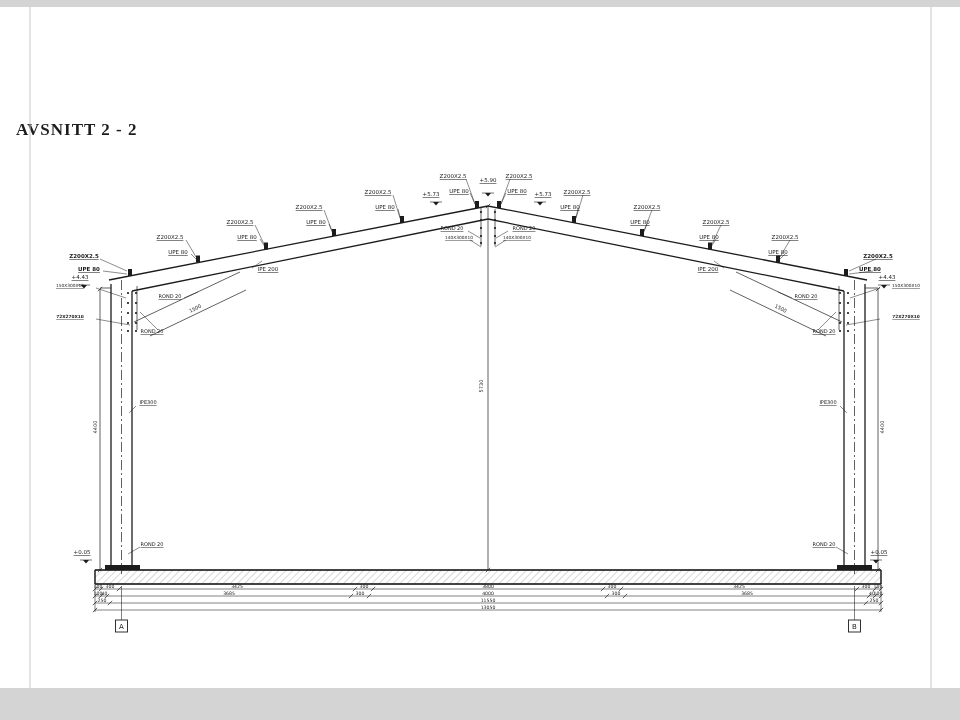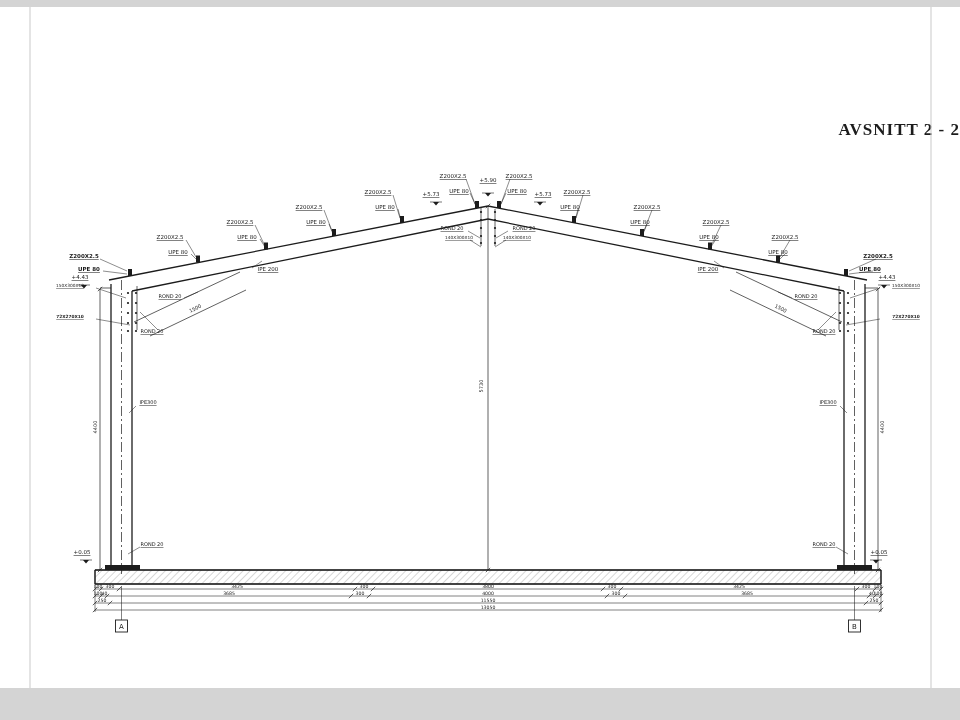--- a/index.html
+++ b/index.html
@@ -1,18 +1,18 @@
 <!DOCTYPE html>
 <html><head>
 <meta charset="utf-8">
 <style>
   html,body{margin:0;padding:0;background:#ffffff;}
   #page{position:relative;width:960px;height:720px;background:#ffffff;overflow:hidden;
         font-family:"DejaVu Sans",sans-serif;}
-  #title{position:absolute;top:120px;left:16px;width:944px;text-align:right;
+  #title{position:absolute;top:120px;left:16px;width:944px;text-align:left;
          font-family:"Liberation Serif",serif;font-weight:bold;font-size:17px;
          letter-spacing:1px;color:#1c1c1c;}
   svg{position:absolute;left:0;top:0;}
 </style>
 </head>
 <body>
 
 <div id="page">
   <div id="title">AVSNITT 2 - 2</div>
   <svg id="cad" width="960" height="720" viewBox="0 0 960 720">

